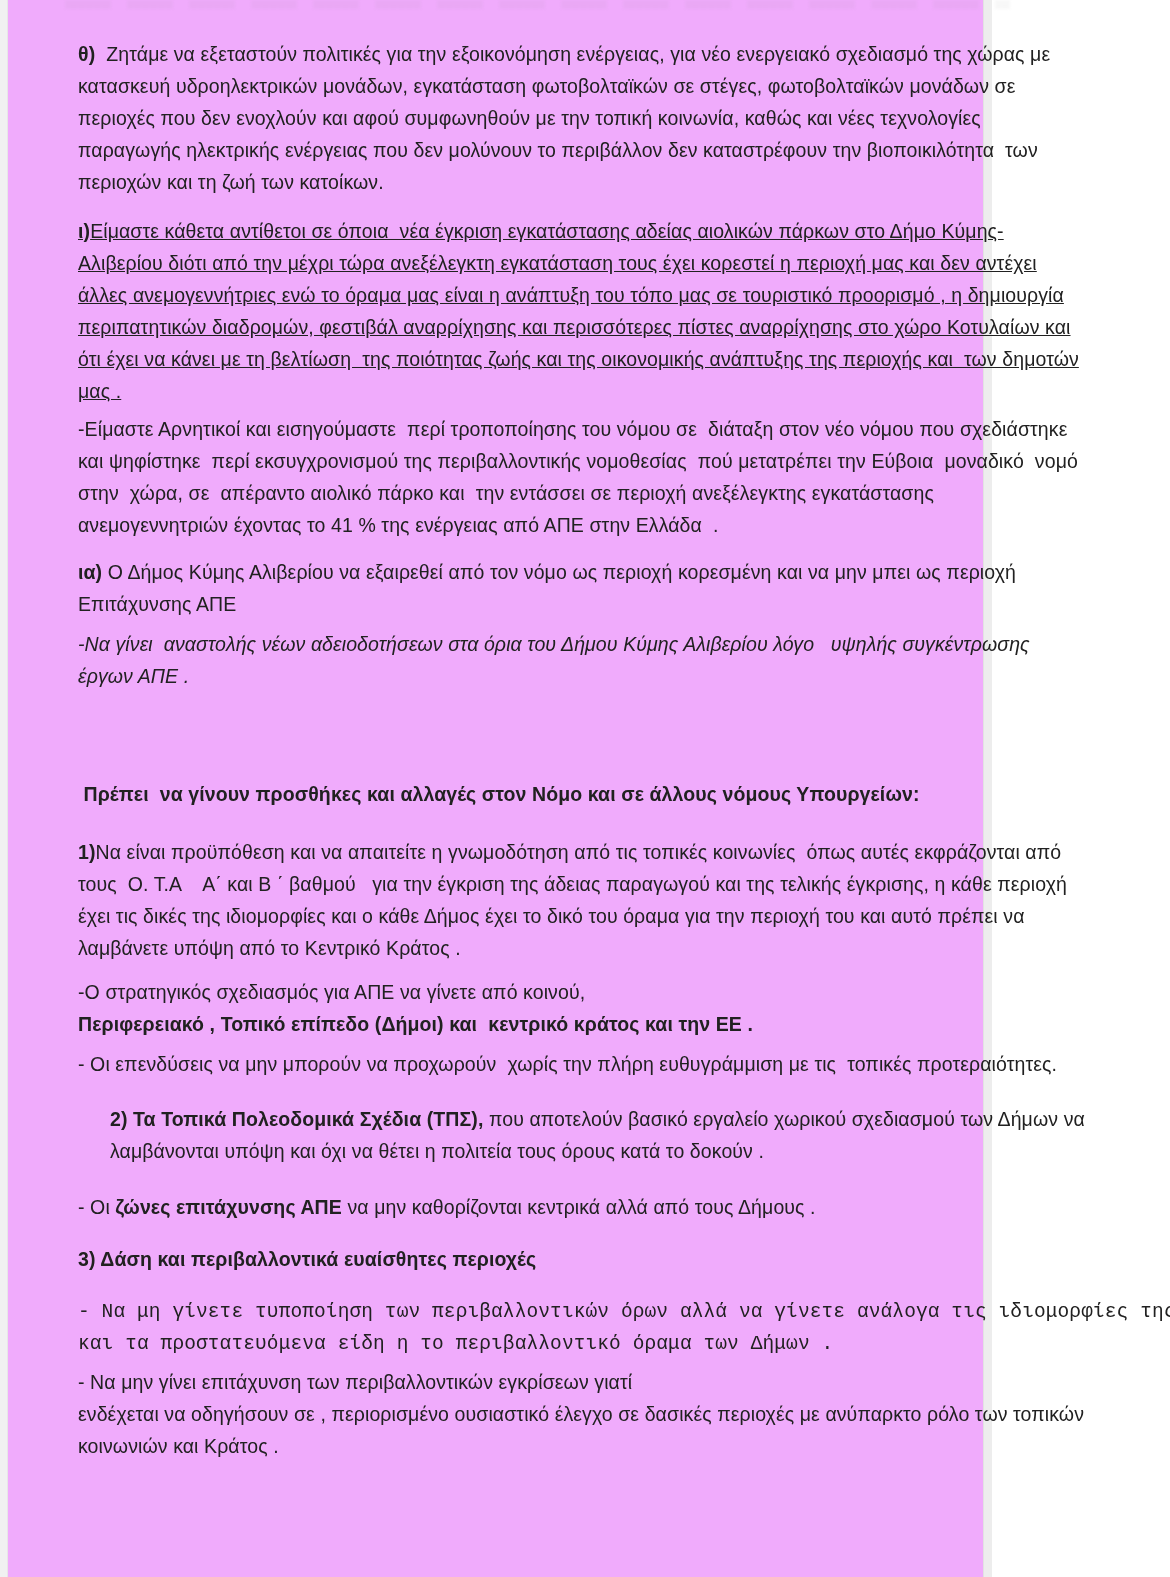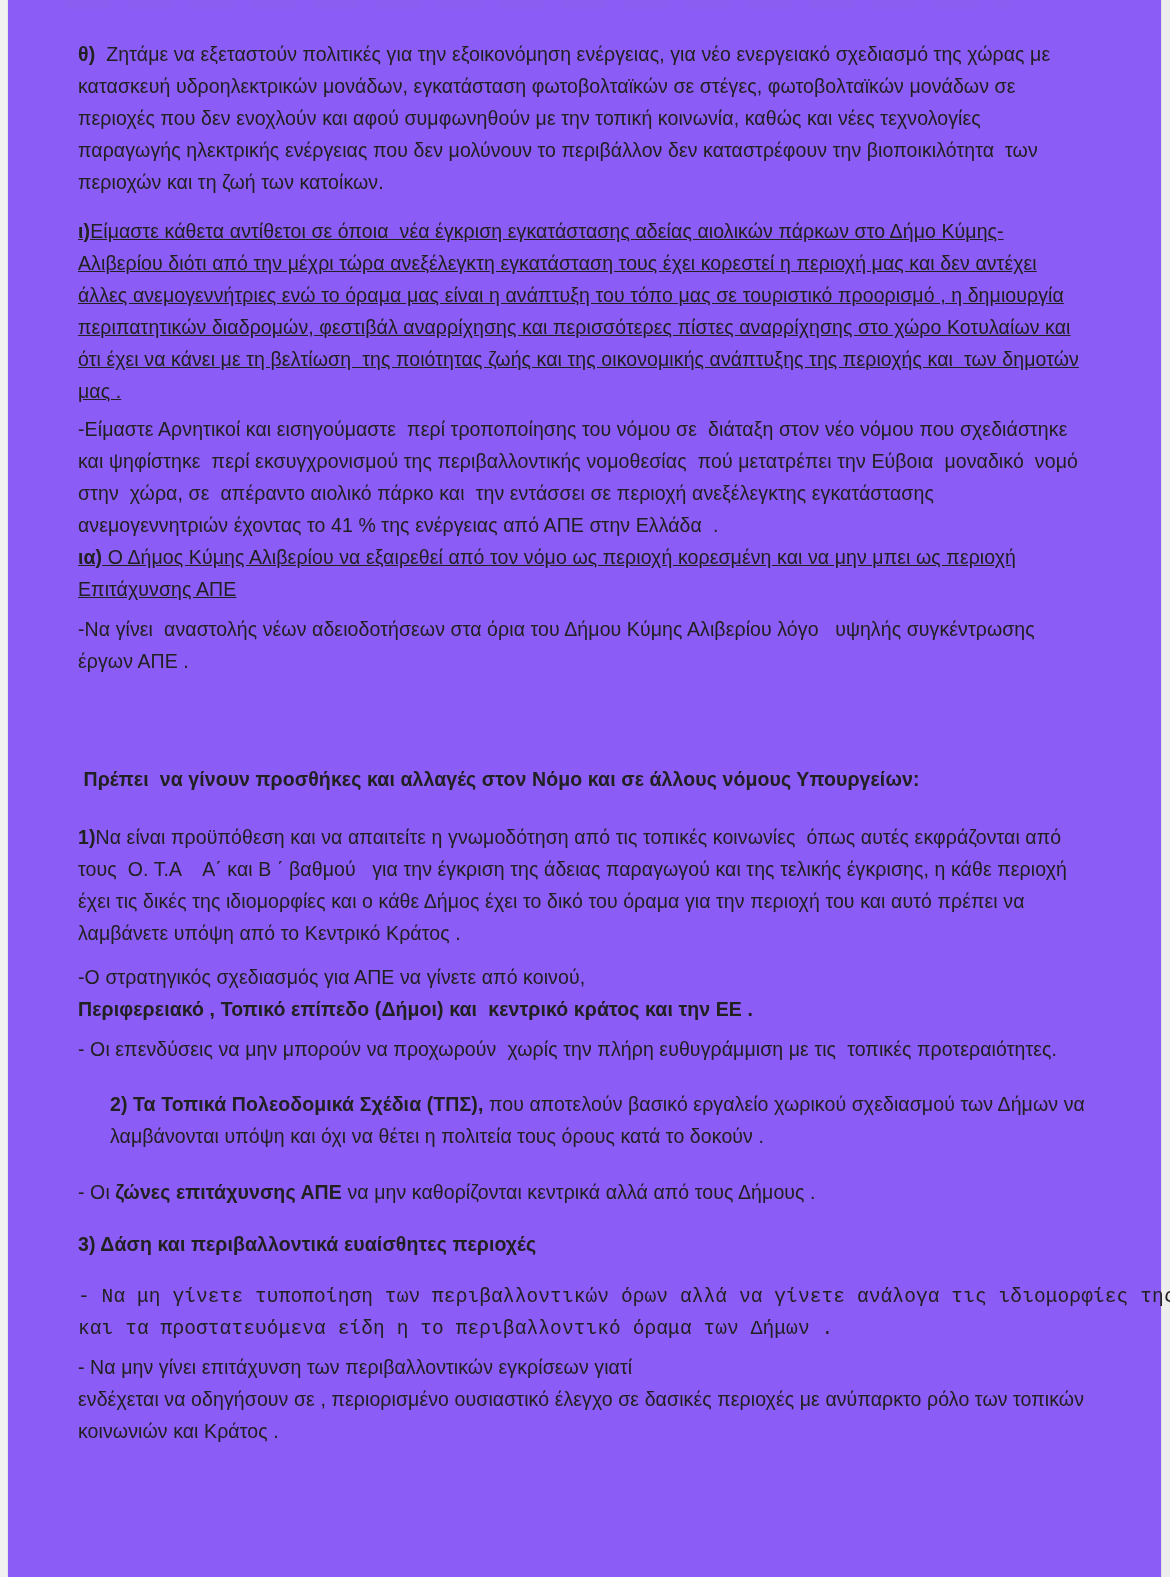--- a/index.html
+++ b/index.html
@@ -6,23 +6,23 @@
     margin: 0;
     padding: 0;
     background: #ffffff;
     width: 1170px;
     height: 1577px;
     overflow: hidden;
     font-family: "Liberation Sans", "DejaVu Sans", sans-serif;
   }
   #page {
     position: relative;
-    width: 1170px;
+    width: 992px;
     height: 1577px;
-    background: #8b5cf6;
+    background: #f0abfc;
   }
   
   #edge-left {
     position: absolute; left: 0; top: 0; width: 7px; height: 100%;
     background: #f1f1f1; border-right: 1px solid #e7e7e7;
   }
   #edge-right {
     position: absolute; right: 0; top: 0; width: 8px; height: 100%;
     background: #ededed; border-left: 1px solid #e2e2e2;
   }
@@ -73,25 +73,25 @@
         <div class="line"><span class="">περιπατητικών διαδρομών, φεστιβάλ αναρρίχησης και περισσότερες πίστες αναρρίχησης στο χώρο Κοτυλαίων και</span></div>
         <div class="line"><span class="">ότι έχει να κάνει με τη βελτίωση  της ποιότητας ζωής και της οικονομικής ανάπτυξης της περιοχής και  των δημοτών</span></div>
         <div class="line"><span class="">μας .</span></div>
       </div>
       <div class="para" style="margin-top: 6px;">
         <div class="line"><span class="">-Είμαστε Αρνητικοί και εισηγούμαστε  περί τροποποίησης του νόμου σε  διάταξη στον νέο νόμου που σχεδιάστηκε</span></div>
         <div class="line"><span class="">και ψηφίστηκε  περί εκσυγχρονισμού της περιβαλλοντικής νομοθεσίας  πού μετατρέπει την Εύβοια  μοναδικό  νομό</span></div>
         <div class="line"><span class="">στην  χώρα, σε  απέραντο αιολικό πάρκο και  την εντάσσει σε περιοχή ανεξέλεγκτης εγκατάστασης</span></div>
         <div class="line"><span class="">ανεμογεννητριών έχοντας το 41 % της ενέργειας από ΑΠΕ στην Ελλάδα  .</span></div>
       </div>
-      <div class="para" style="margin-top: 0; text-decoration: underline;">
+      <div class="para" style="margin-top: 15px;">
         <div class="line"><span class="b">ια)</span><span class=""> Ο Δήμος Κύμης Αλιβερίου να εξαιρεθεί από τον νόμο ως περιοχή κορεσμένη και να μην μπει ως περιοχή</span></div>
         <div class="line"><span class="">Επιτάχυνσης ΑΠΕ</span></div>
       </div>
-      <div class="para" style="margin-top: 8px;">
+      <div class="para" style="margin-top: 8px; font-style: italic;">
         <div class="line"><span class="">-Να γίνει  αναστολής νέων αδειοδοτήσεων στα όρια του Δήμου Κύμης Αλιβερίου λόγο   υψηλής συγκέντρωσης</span></div>
         <div class="line"><span class="">έργων ΑΠΕ .</span></div>
       </div>
       <div class="para" style="margin-top: 86px;">
         <div class="line"><span class="b"> Πρέπει  να γίνουν προσθήκες και αλλαγές στον Νόμο και σε άλλους νόμους Υπουργείων:</span></div>
       </div>
       <div class="para" style="margin-top: 26px;">
         <div class="line"><span class="b">1)</span><span class="">Να είναι προϋπόθεση και να απαιτείτε η γνωμοδότηση από τις τοπικές κοινωνίες  όπως αυτές εκφράζονται από</span></div>
         <div class="line"><span class="">τους  Ο. Τ.Α    Α΄ και Β ΄ βαθμού   για την έγκριση της άδειας παραγωγού και της τελικής έγκρισης, η κάθε περιοχή</span></div>
         <div class="line"><span class="">έχει τις δικές της ιδιομορφίες και ο κάθε Δήμος έχει το δικό του όραμα για την περιοχή του και αυτό πρέπει να</span></div>

